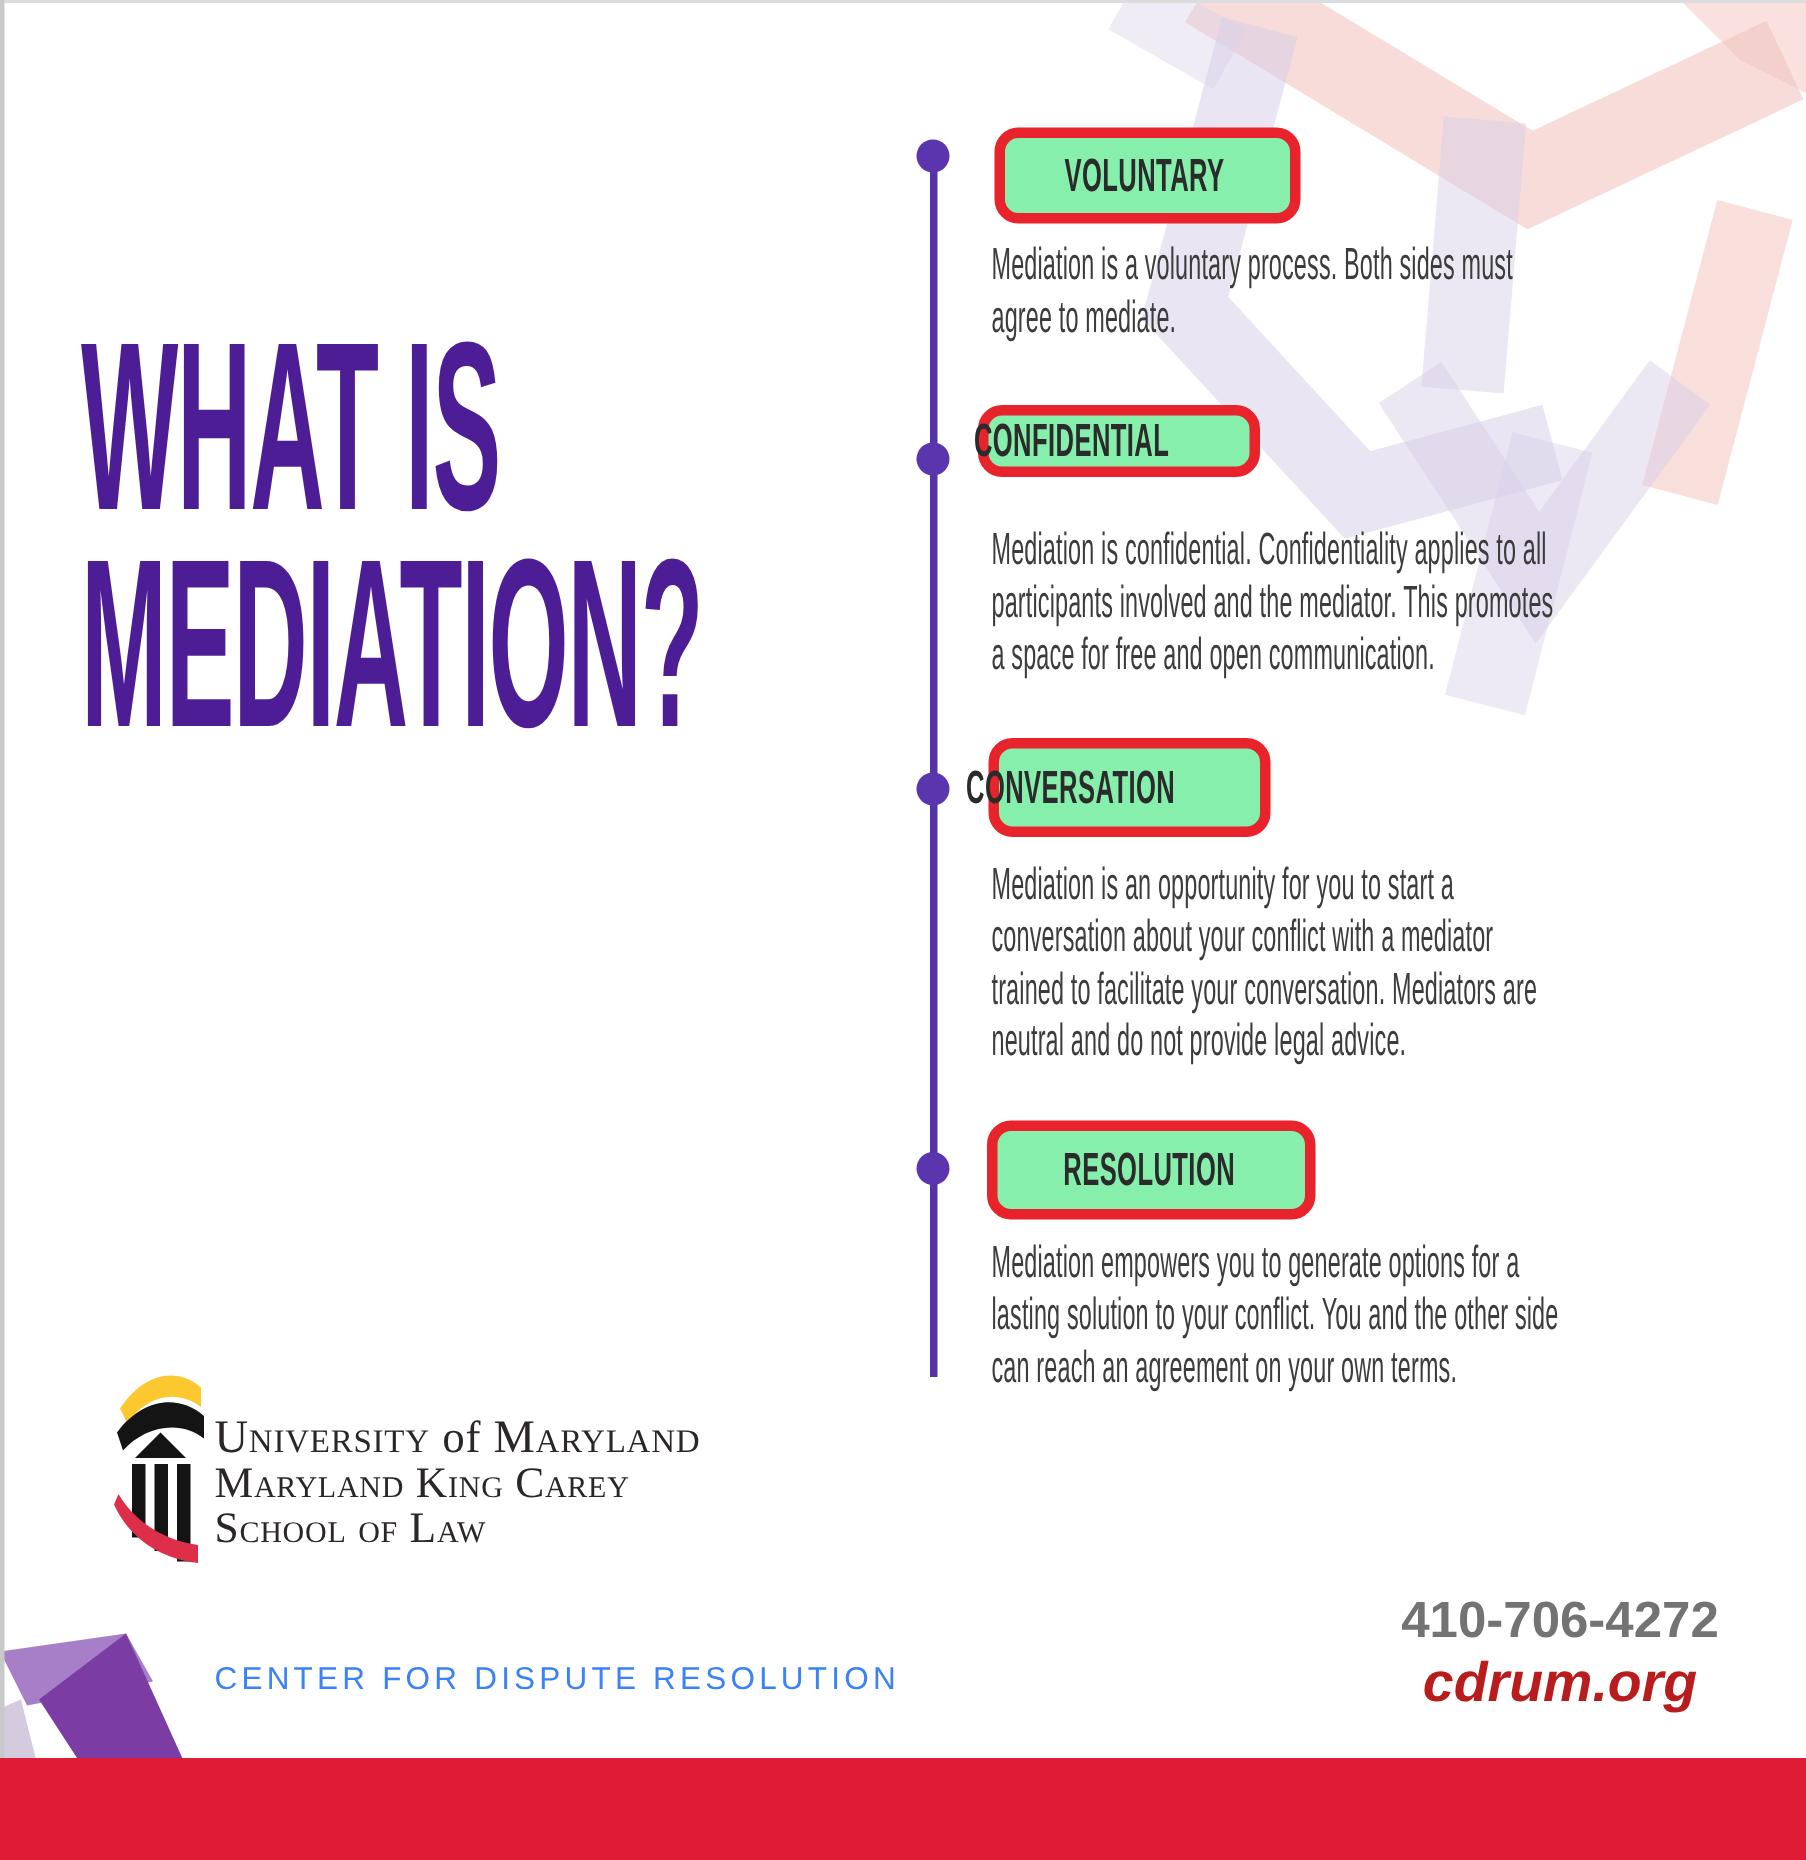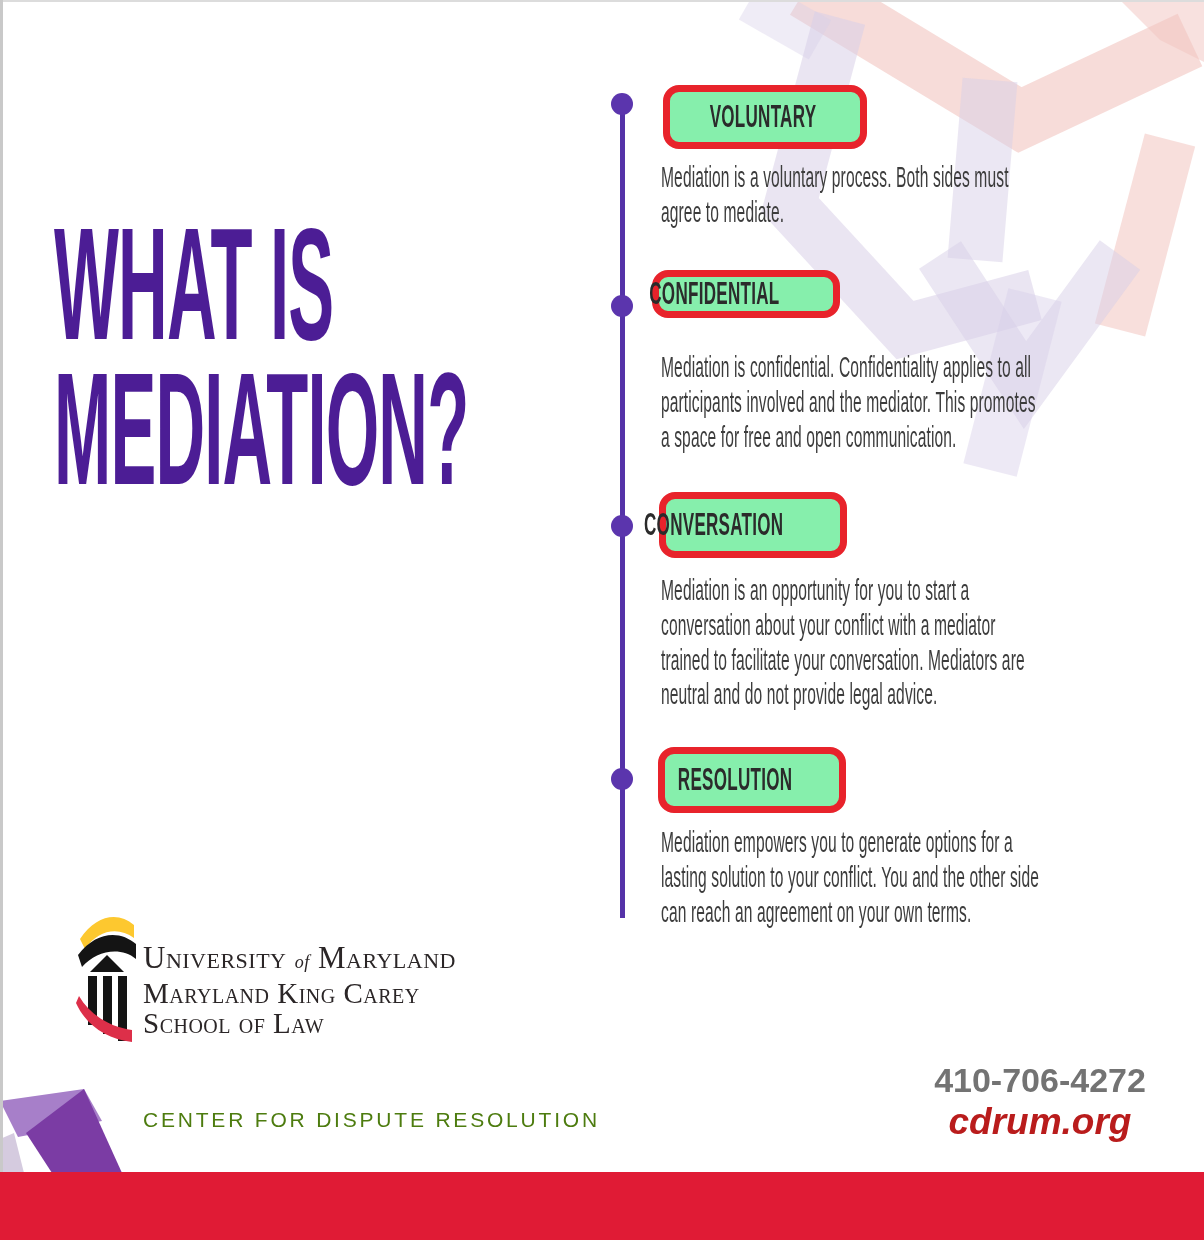--- a/index.html
+++ b/index.html
@@ -30,44 +30,44 @@
   .dot-1{top:93px;}.dot-2{top:295px;}.dot-3{top:515px;}.dot-4{top:768px;}
 
   
   .badge{
     position:absolute;z-index:4;background:#86efac;border:7px solid #e8232b;border-radius:16px;
     display:flex;align-items:center;justify-content:flex-end;box-sizing:border-box;
   }
   .badge-v{left:663px;top:85px;width:204px;height:64px;}
   .badge-c{left:652px;top:270px;width:188px;height:48px;}
   .badge-o{left:659px;top:492px;width:188px;height:66px;}
-  .badge-r{left:658px;top:747px;width:188px;height:66px;}
+  .badge-r{left:658px;top:747px;width:219px;height:66px;}
   .badge-label{
     display:inline-block;white-space:nowrap;font-weight:700;font-size:31px;color:#2b2b2b;
     letter-spacing:0.5px;transform:scaleX(0.55);transform-origin:50% 50%;
   }
 
   
   .para{position:absolute;left:661px;width:500px;z-index:3;}
   .para-inner{
     display:block;width:200%;transform:scaleX(0.52);transform-origin:0 0;
     white-space:pre-line;font-size:30px;line-height:34.8px;color:#3c3c3c;letter-spacing:0.2px;
   }
   .para-v{top:160px;}.para-c{top:350px;}.para-o{top:573px;}.para-r{top:825px;}
 
   
   .logo-mark{position:absolute;left:76px;top:903px;width:62px;height:140px;z-index:3;}
   .logo-text{position:absolute;left:143px;top:942px;z-index:3;color:#2b2627;font-family:"Liberation Serif",serif;}
   .logo-l1{font-size:31px;line-height:31px;font-variant:small-caps;letter-spacing:0.5px;}
-  .logo-l1 .of{font-style:italic;font-variant:normal;font-size:18px;}
+  .logo-l1 .of{font-variant:normal;font-size:30px;}
   .logo-l2,.logo-l3{font-size:29px;line-height:30px;font-variant:small-caps;letter-spacing:0.5px;}
 
   .dept{
     position:absolute;left:143px;top:1108px;z-index:3;
-    font-size:21px;letter-spacing:2.8px;color:#4d7c0f;
+    font-size:21px;letter-spacing:2.8px;color:#3b82f6;
   }
 
   
   .contact{position:absolute;left:900px;top:1060px;width:280px;text-align:center;z-index:3;}
   .phone{font-size:34px;font-weight:700;color:#737373;line-height:40px;}
   .site{font-size:37px;font-weight:700;font-style:italic;color:#b91c1c;line-height:44px;}
 
   
   .red-bar{position:absolute;left:0;top:1172px;width:1204px;height:68px;background:#e01b35;z-index:5;}
 </style>

